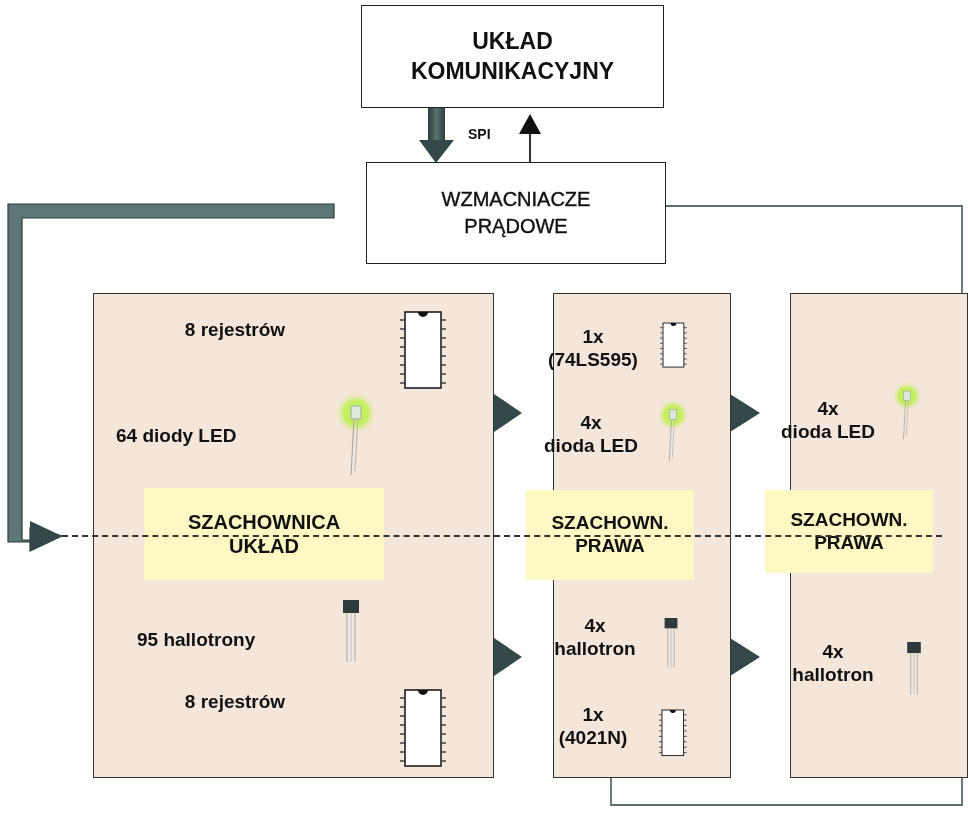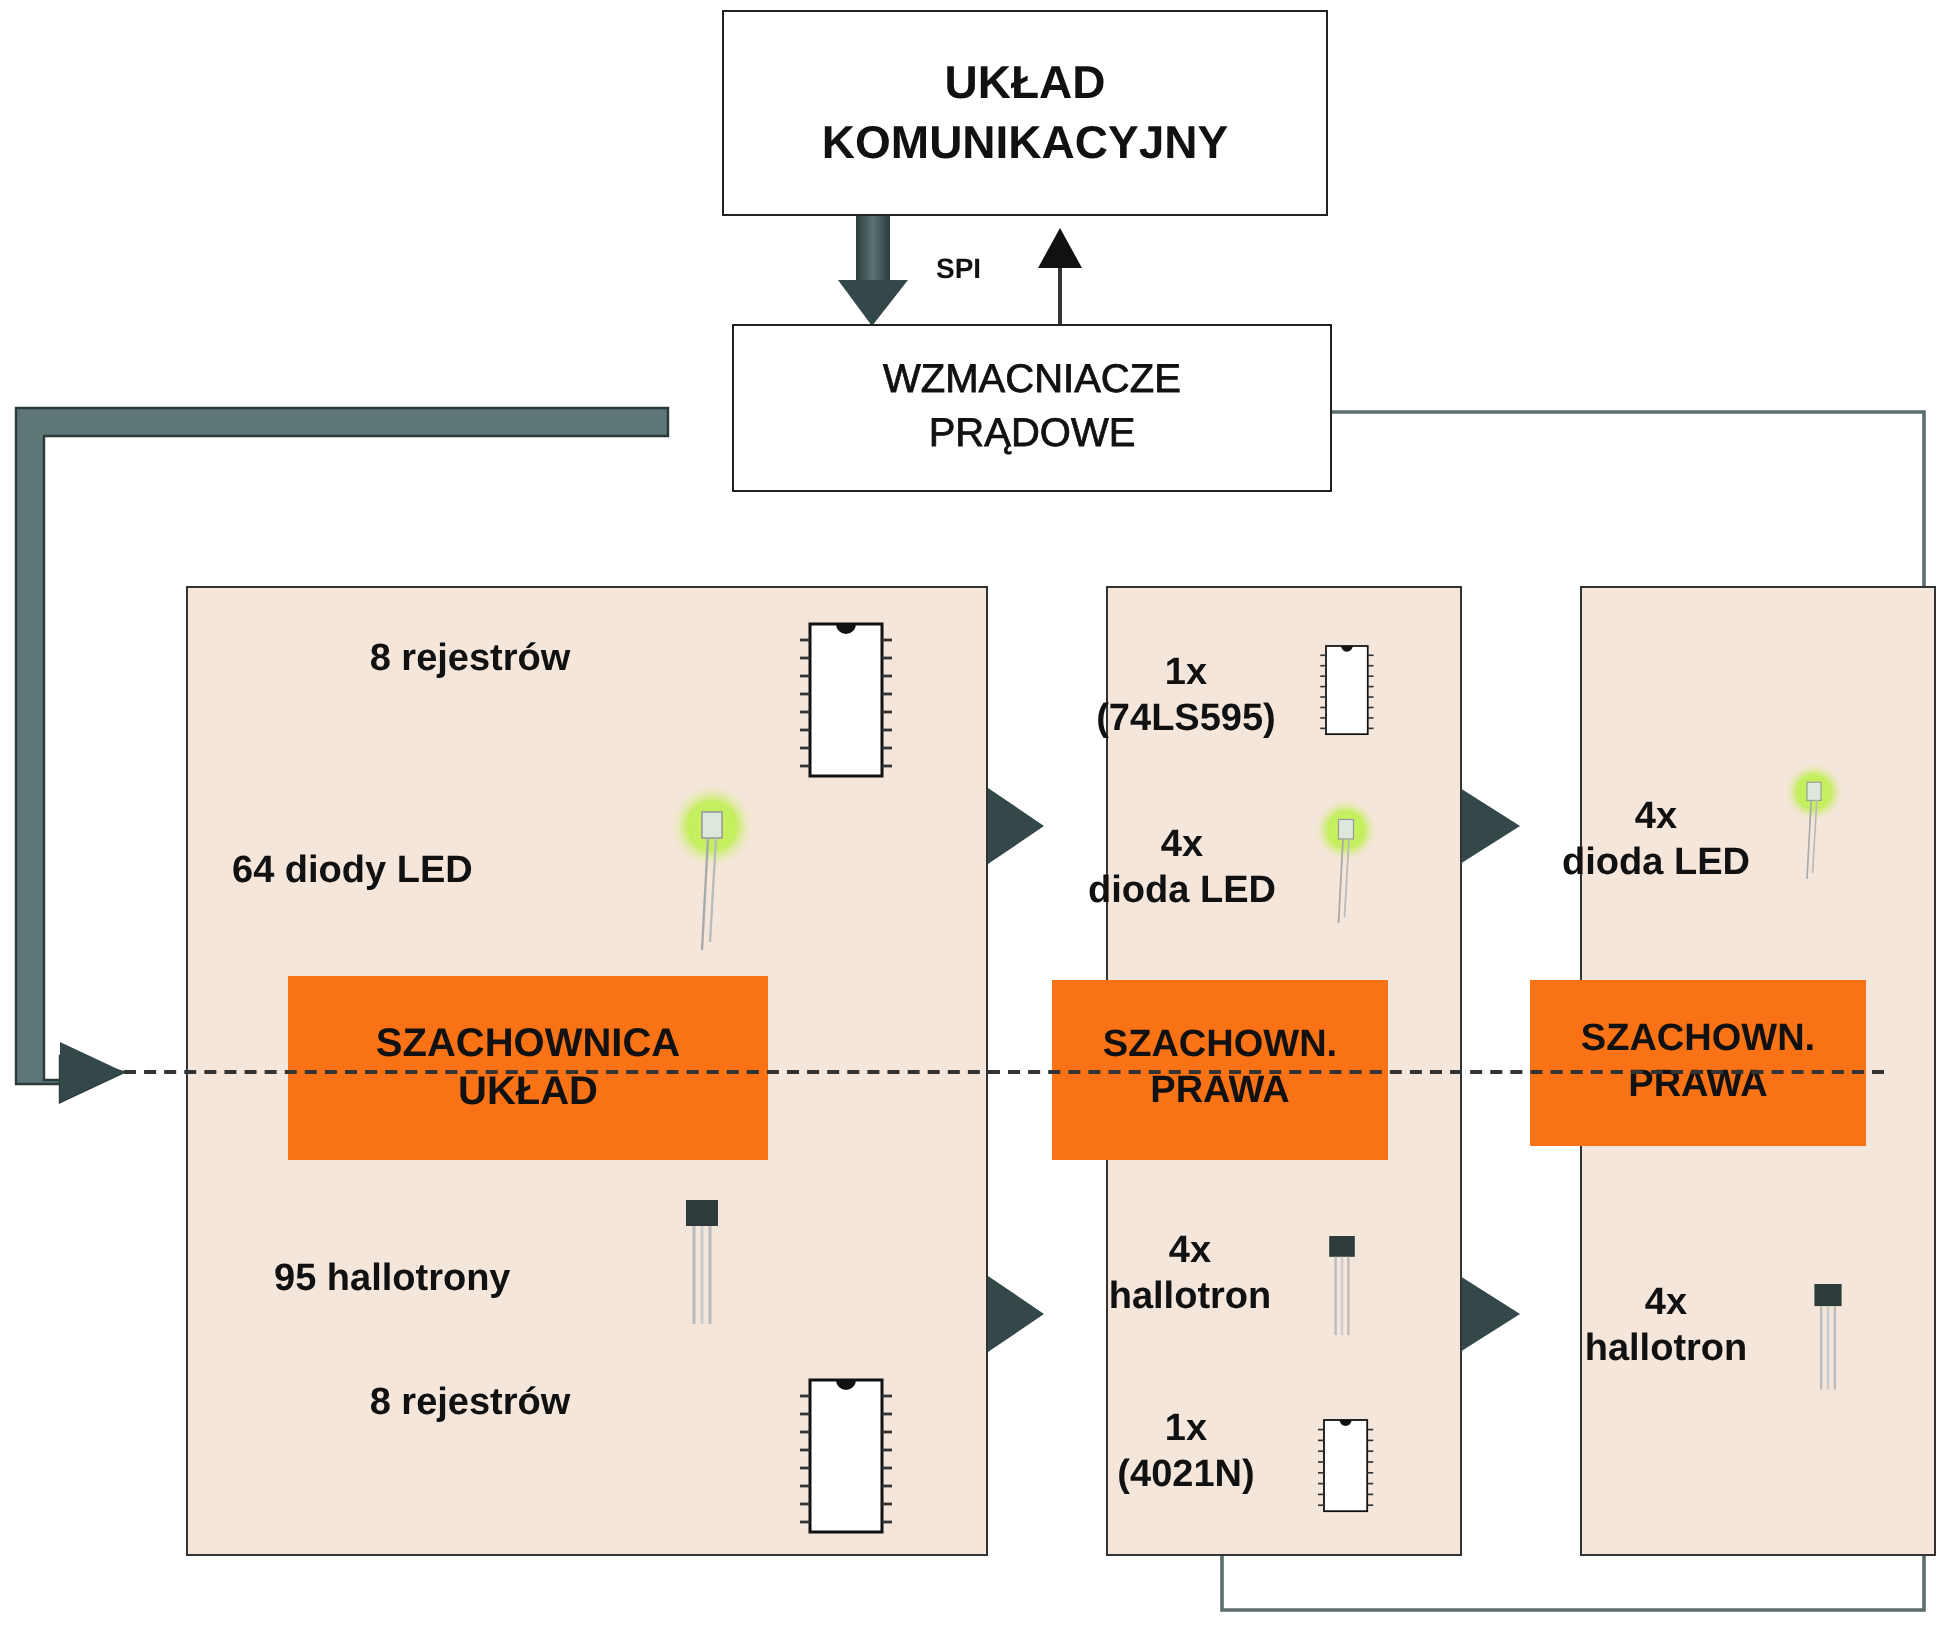--- a/index.html
+++ b/index.html
@@ -3,21 +3,21 @@
 <meta charset="utf-8">
 <style>
   html, body { margin:0; padding:0; background:#ffffff; }
   body { width:968px; height:817px; position:relative; overflow:hidden;
          font-family:"Liberation Sans", sans-serif; color:#111; }
   .box { position:absolute; box-sizing:border-box;margin-left:31px; }
   .wbox { background:#fff; border:1.5px solid #222; display:flex; flex-direction:column;
           align-items:center; justify-content:center; text-align:center; font-weight:bold; }
   .pbox { background:#f5e6db; border:1.5px solid #333; }
   .t { position:absolute; font-weight:bold; text-align:center; white-space:nowrap; line-height:1.22; }
-  .label-card { position:absolute; background:#f97316; display:flex; flex-direction:column;
+  .label-card { position:absolute; background:#fef9c3; display:flex; flex-direction:column;
                 align-items:center; justify-content:center; font-weight:bold; text-align:center; line-height:1.2; }
   svg.overlay { position:absolute; left:0; top:0; }
   .dash { position:absolute; height:0; border-top:2px dashed #333; }
 </style>
 </head>
 <body>
 
 <svg class="overlay" width="968" height="817">
   <defs>
     <linearGradient id="fatArrow" x1="0" y1="0" x2="0" y2="1">
@@ -70,21 +70,21 @@
   </g>
 </svg>
 
 <div class="box wbox" style="left:330px;top:5px;width:303px;height:103px;font-size:23px;line-height:1.3;">
   <div>UKŁAD</div>
   <div>KOMUNIKACYJNY</div>
 </div>
 
 <div class="t" style="left:468px;top:126px;font-size:14px;">SPI</div>
 
-<div class="box wbox" style="left:335px;top:162px;width:300px;height:84px;font-size:20px;line-height:1.35;font-weight:normal;-webkit-text-stroke:0.4px #111;">
+<div class="box wbox" style="left:335px;top:162px;width:300px;height:102px;font-size:20px;line-height:1.35;font-weight:normal;-webkit-text-stroke:0.4px #111;">
   <div>WZMACNIACZE</div>
   <div>PRĄDOWE</div>
 </div>
 
 <div class="box pbox" style="left:62px;top:293px;width:401px;height:485px;"></div>
 <div class="t" style="left:100px;top:318px;width:270px;font-size:19px;">
   <div>8 rejestrów</div>
 </div>
 <div class="t" style="left:116px;top:424px;font-size:19px;">64 diody LED</div>
 <div class="label-card" style="left:144px;top:488px;width:240px;height:92px;font-size:20px;">

